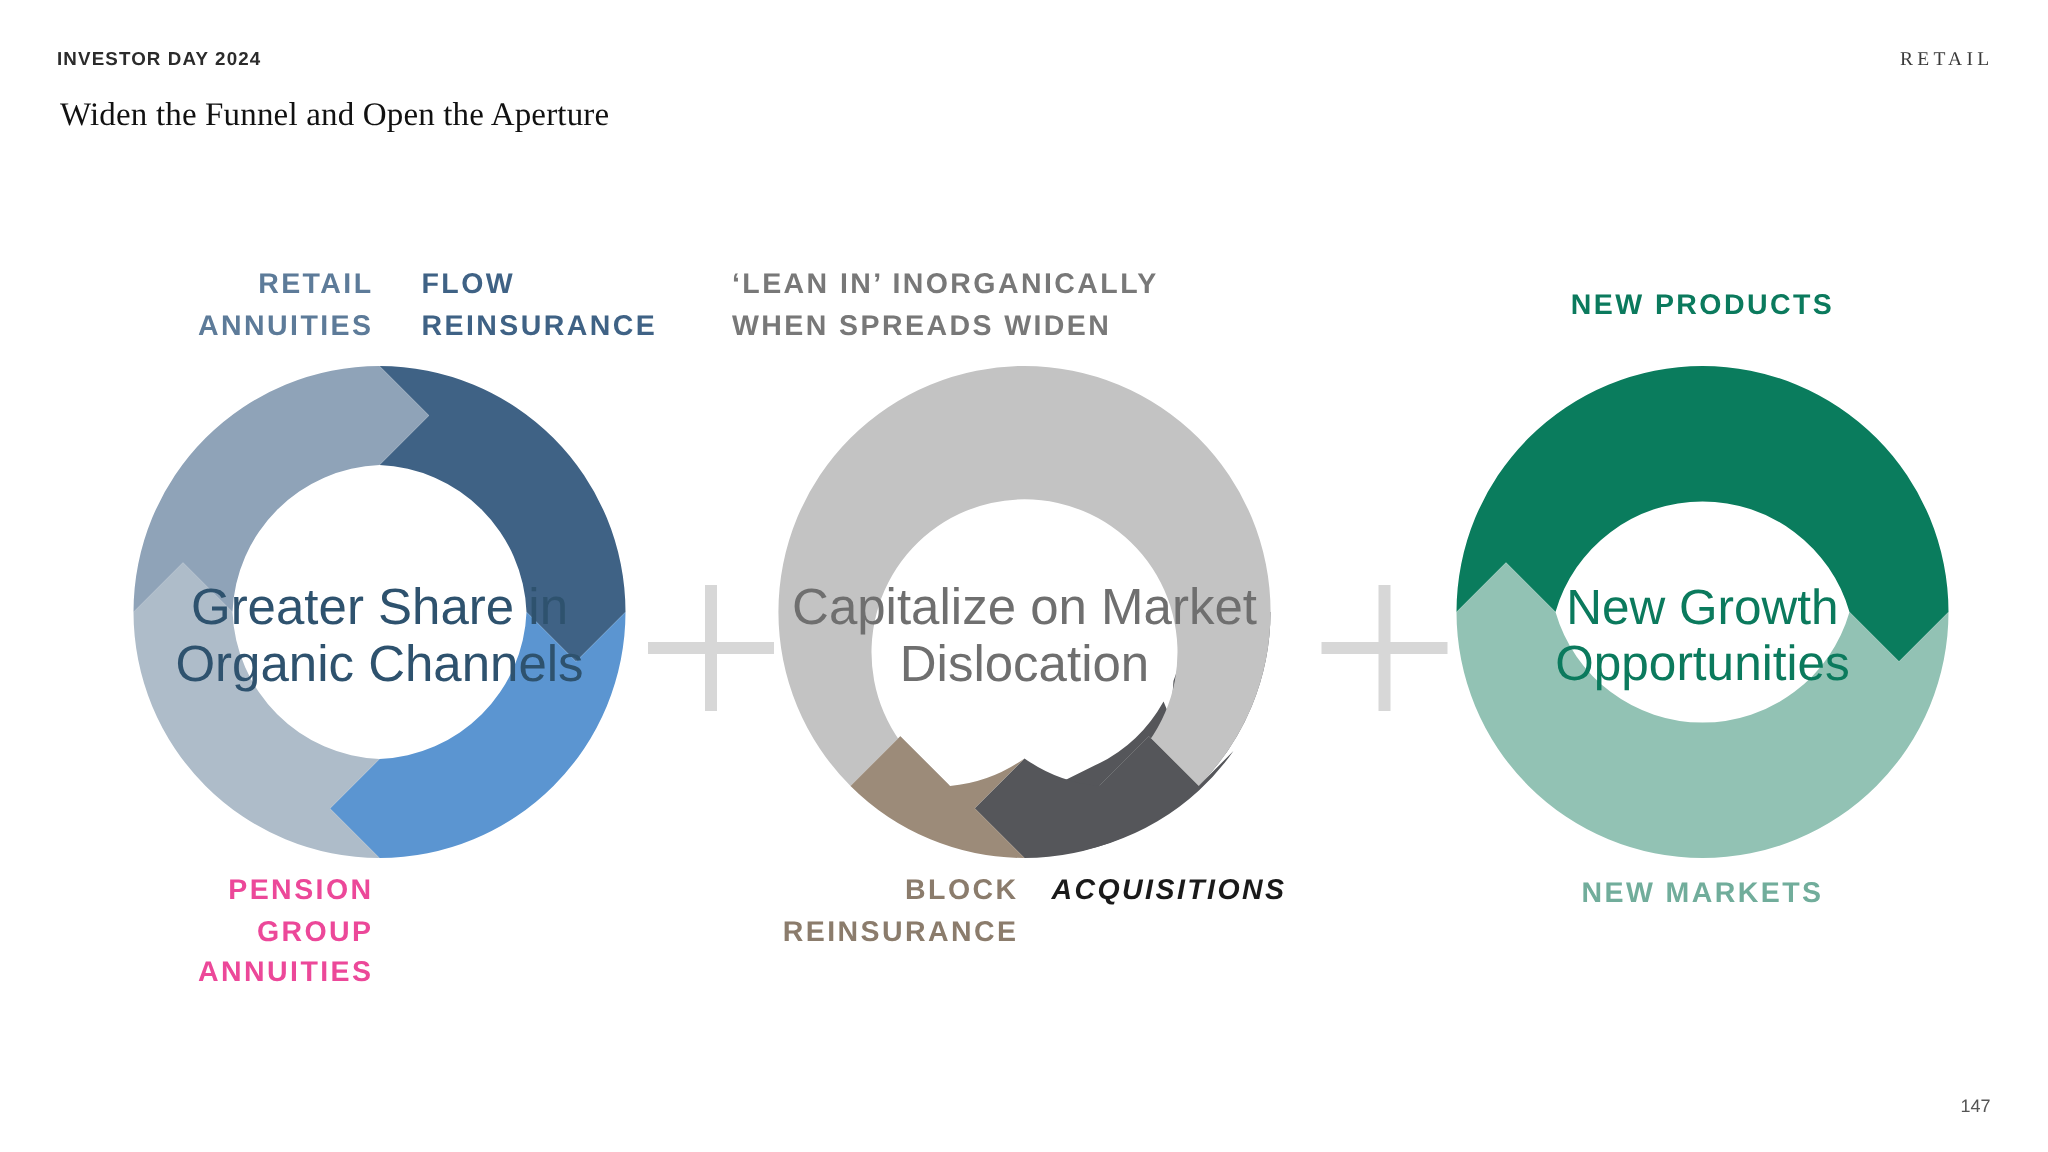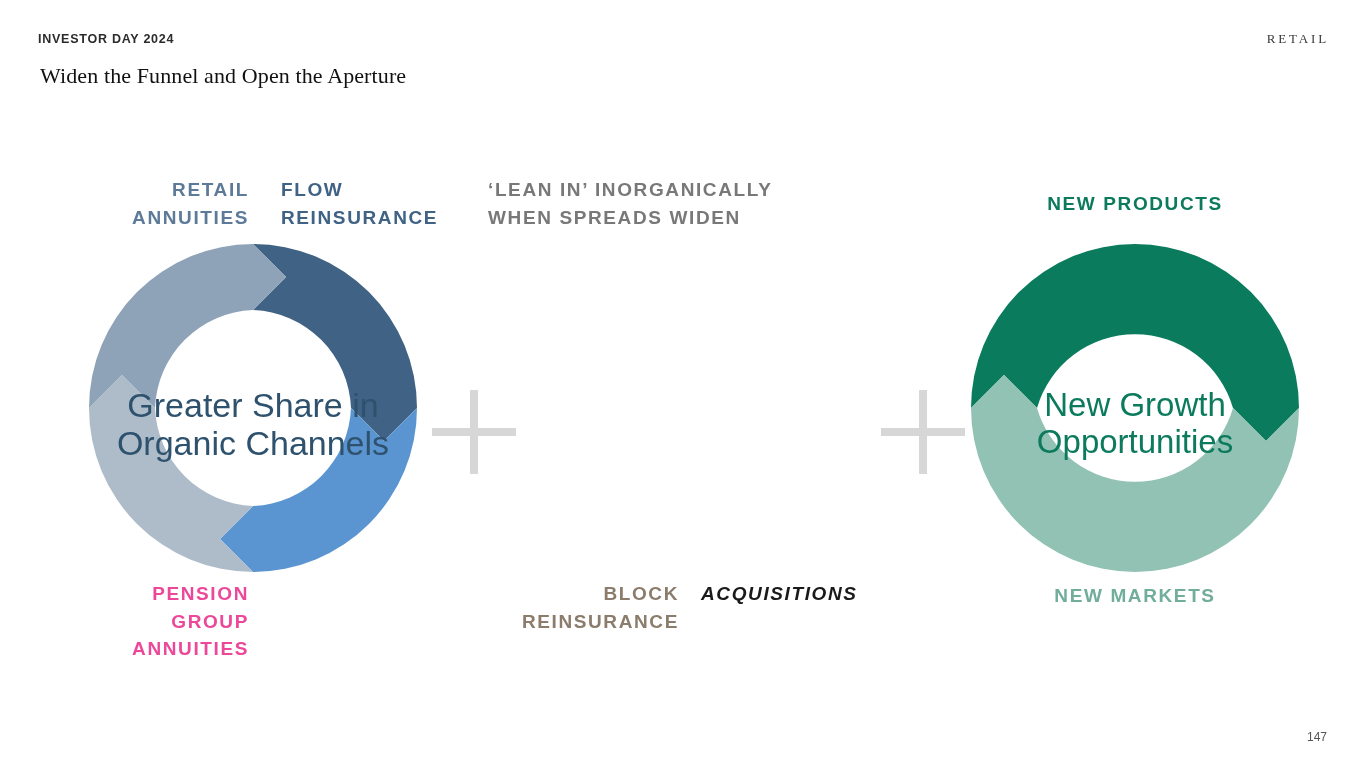--- a/index.html
+++ b/index.html
@@ -205,20 +205,61 @@
     <div class="bar-v"></div>
   </div>
 
   <div class="cluster c1">
     <div class="lbl lbl-leanin">‘LEAN IN’ INORGANICALLY
 WHEN SPREADS WIDEN</div>
     <div class="lbl lbl-block">BLOCK
 REINSURANCE</div>
     <div class="lbl lbl-acq">ACQUISITIONS</div>
 
+    <div class="ring-wrap">
+      <svg viewBox="0 0 340 340" xmlns="http://www.w3.org/2000/svg">
+
+        <path fill="#55565a" d="M 286.0 286.0 L 309.3 262.7
+                 A 164 164 0 0 1 193.2 331.4
+                 L 193.2 331.4 L 146.7 307.1 L 216.7 272.4
+                 A 102 102 0 0 0 262.7 229.6
+                 L 262.7 229.6 L 286.0 286.0 Z"></path>
+        <path fill="#55565a" d="M 285.9 170 L 334 170
+                 A 164 164 0 0 1 285.9 286.0
+                 L 285.9 286.0 L 262.7 262.7 L 239.5 286.0
+                 A 102 102 0 0 0 269.3 216.0
+                 L 269.3 216.0 L 285.9 170 Z"></path>
+        <path fill="#55565a" d="M 285.9 53.9 L 285.9 53.9
+                 L 285.9 53.9 Z"></path>
+
+        <path fill="#55565a" d="M 286.0 54.0 L 286.0 54.0 Z"></path>
+
+        <path fill="#c3c3c3" d="M 54.0 286.0
+                 L 54.0 286.0
+                 A 164 164 0 1 1 286.0 286.0
+                 L 286.0 286.0 L 252.8 252.8 L 219.6 286.0
+                 A 102 102 0 1 0 120.4 286.0
+                 L 120.4 286.0 L 87.2 252.8 L 54.0 286.0 Z"></path>
+
+        <path fill="#55565a" d="M 252.8 252.8 L 286.0 286.0
+                 A 164 164 0 0 1 170 334
+                 L 170 334 L 136.8 300.8 L 170 267.6
+                 A 102 102 0 0 0 219.6 286.0
+                 L 219.6 286.0 L 252.8 252.8 Z"></path>
+
+        <path fill="#9c8b79" d="M 136.8 300.8 L 170 334
+                 A 164 164 0 0 1 54.0 286.0
+                 L 54.0 286.0 L 87.2 252.8 L 120.4 286.0
+                 A 102 102 0 0 0 170 267.6
+                 L 170 267.6 L 136.8 300.8 Z"></path>
+      </svg>
+      <div class="ring-center c1">Capitalize
+on Market
+Dislocation</div>
+    </div>
   </div>
 
   <div class="plus p1">
     <div class="bar-h"></div>
     <div class="bar-v"></div>
   </div>
 
   <div class="cluster c2">
     <div class="lbl lbl-newprod">NEW PRODUCTS</div>
     <div class="lbl lbl-newmkt">NEW MARKETS</div>

